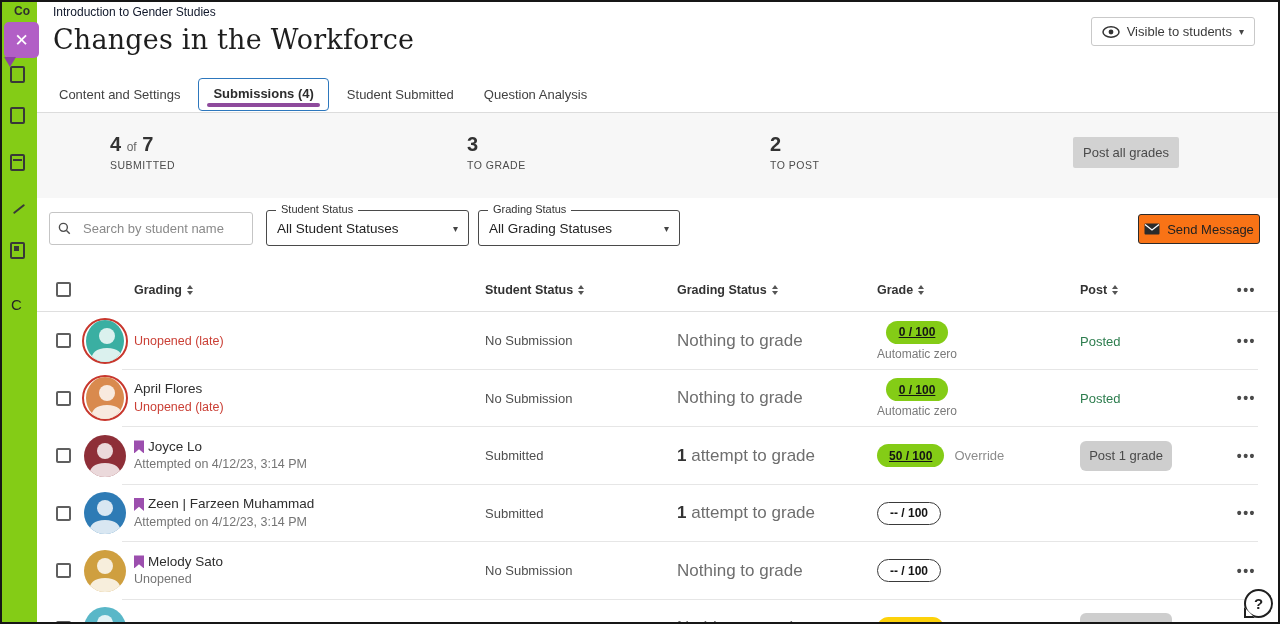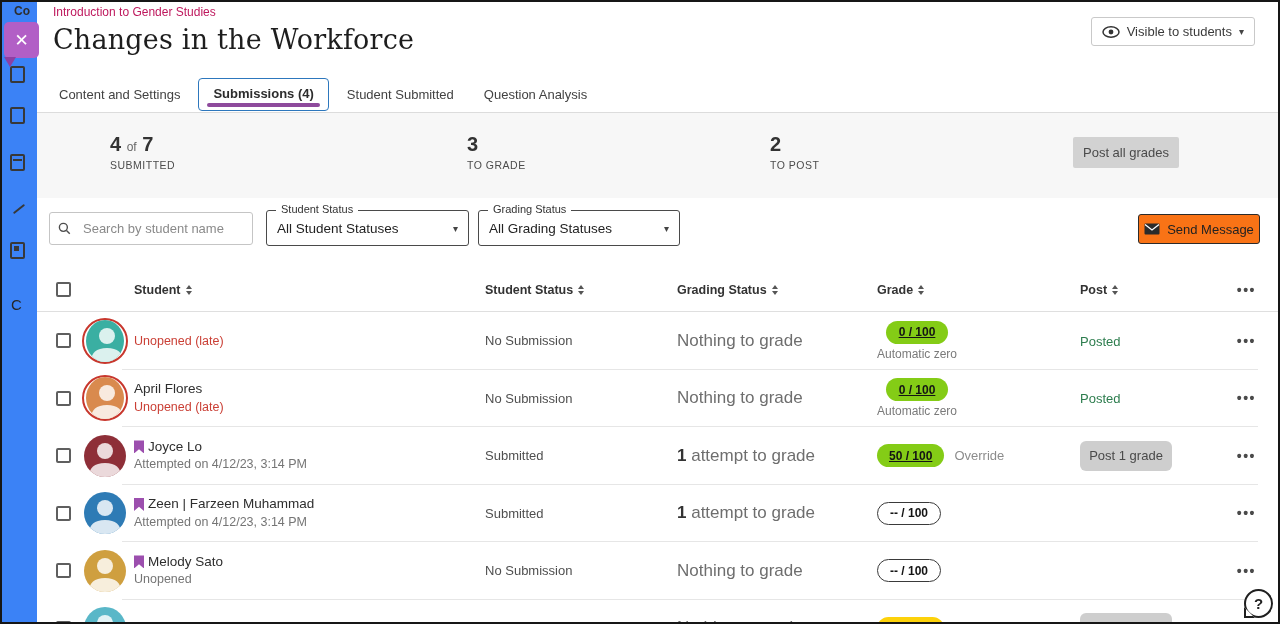--- a/index.html
+++ b/index.html
@@ -7,21 +7,21 @@
   body {
     font-family:"Liberation Sans", sans-serif;
     background:#fff;
     border:2px solid #161616;
     position:relative;
     color:#333;
   }
   
   .side-strip {
     position:absolute; left:0; top:0; bottom:0; width:35px;
-    background:#3b82f6; z-index:2; overflow:hidden;
+    background:#84cc16; z-index:2; overflow:hidden;
   }
   .strip-co { position:absolute; left:12px; top:2px; font-size:12px; color:#2e2e2e; font-weight:bold; }
   .strip-c  { position:absolute; left:9px; top:294px; font-size:15px; color:#262626; }
   .sb-icon { position:absolute; left:8px; width:15px; height:17px; border:2px solid #383838; border-radius:2px; }
   .sb-icon.i1 { top:64px; }
   .sb-icon.i2 { top:105px; }
   .sb-icon.i3 { top:152px; border-radius:2px; }
   .sb-icon.i3::after { content:""; position:absolute; left:1px; right:1px; top:3px; height:2px; background:#383838; }
   .sb-icon.i4 { top:199px; border:none; width:16px; height:16px; }
   .sb-icon.i4::after { content:""; position:absolute; left:2px; top:7px; width:14px; height:2px; background:#383838; transform:rotate(-38deg); border-radius:2px; }
@@ -36,21 +36,21 @@
   }
   .close-tab::after {
     content:""; position:absolute; left:0; bottom:-9px;
     border-left:6px solid transparent; border-right:6px solid transparent;
     border-top:10px solid #8d3fa3;
   }
   
   .panel { position:absolute; left:35px; top:0; right:0; bottom:0; background:#fff; }
   
   .hdr { position:relative; height:75px; padding:3px 0 0 16px; }
-  .breadcrumb { font-size:12px; color:#be185d; }
+  .breadcrumb { font-size:12px; color:#0f172a; }
   .page-title { font-family:"DejaVu Serif", serif; font-size:27px; color:#1e1e1e; margin-top:5px; letter-spacing:0.2px; }
   .visible-btn {
     position:absolute; right:23px; top:15px; height:29px;
     border:1px solid #c9c9c9; border-radius:3px; background:#fff;
     display:flex; align-items:center; gap:7px; padding:0 10px; cursor:pointer;
     font-size:13px; color:#3a3a3a;
   }
   .caret { font-size:10px; color:#444; }
   
   .tabbar { height:36px; border-bottom:1px solid #dcdcdc; display:flex; align-items:center; padding-left:10px; }
@@ -242,21 +242,21 @@
         <path d="M1 1.5 L8 7 L15 1.5" fill="none" stroke="#fff" stroke-width="1.3"></path>
       </svg>
       <span>Send Message</span>
     </button>
   </div>
 
   <div class="thead grid-cols">
     <span class="cb"></span>
     <span></span>
     <span class="th">
-      <span>Student</span>
+      <span>Grading</span>
       <span class="sort">
           <i class="up"></i>
           <i class="dn"></i>
         </span>
     </span>
     <span class="th">
       <span>Student Status</span>
       <span class="sort">
           <i class="up"></i>
           <i class="dn"></i>

